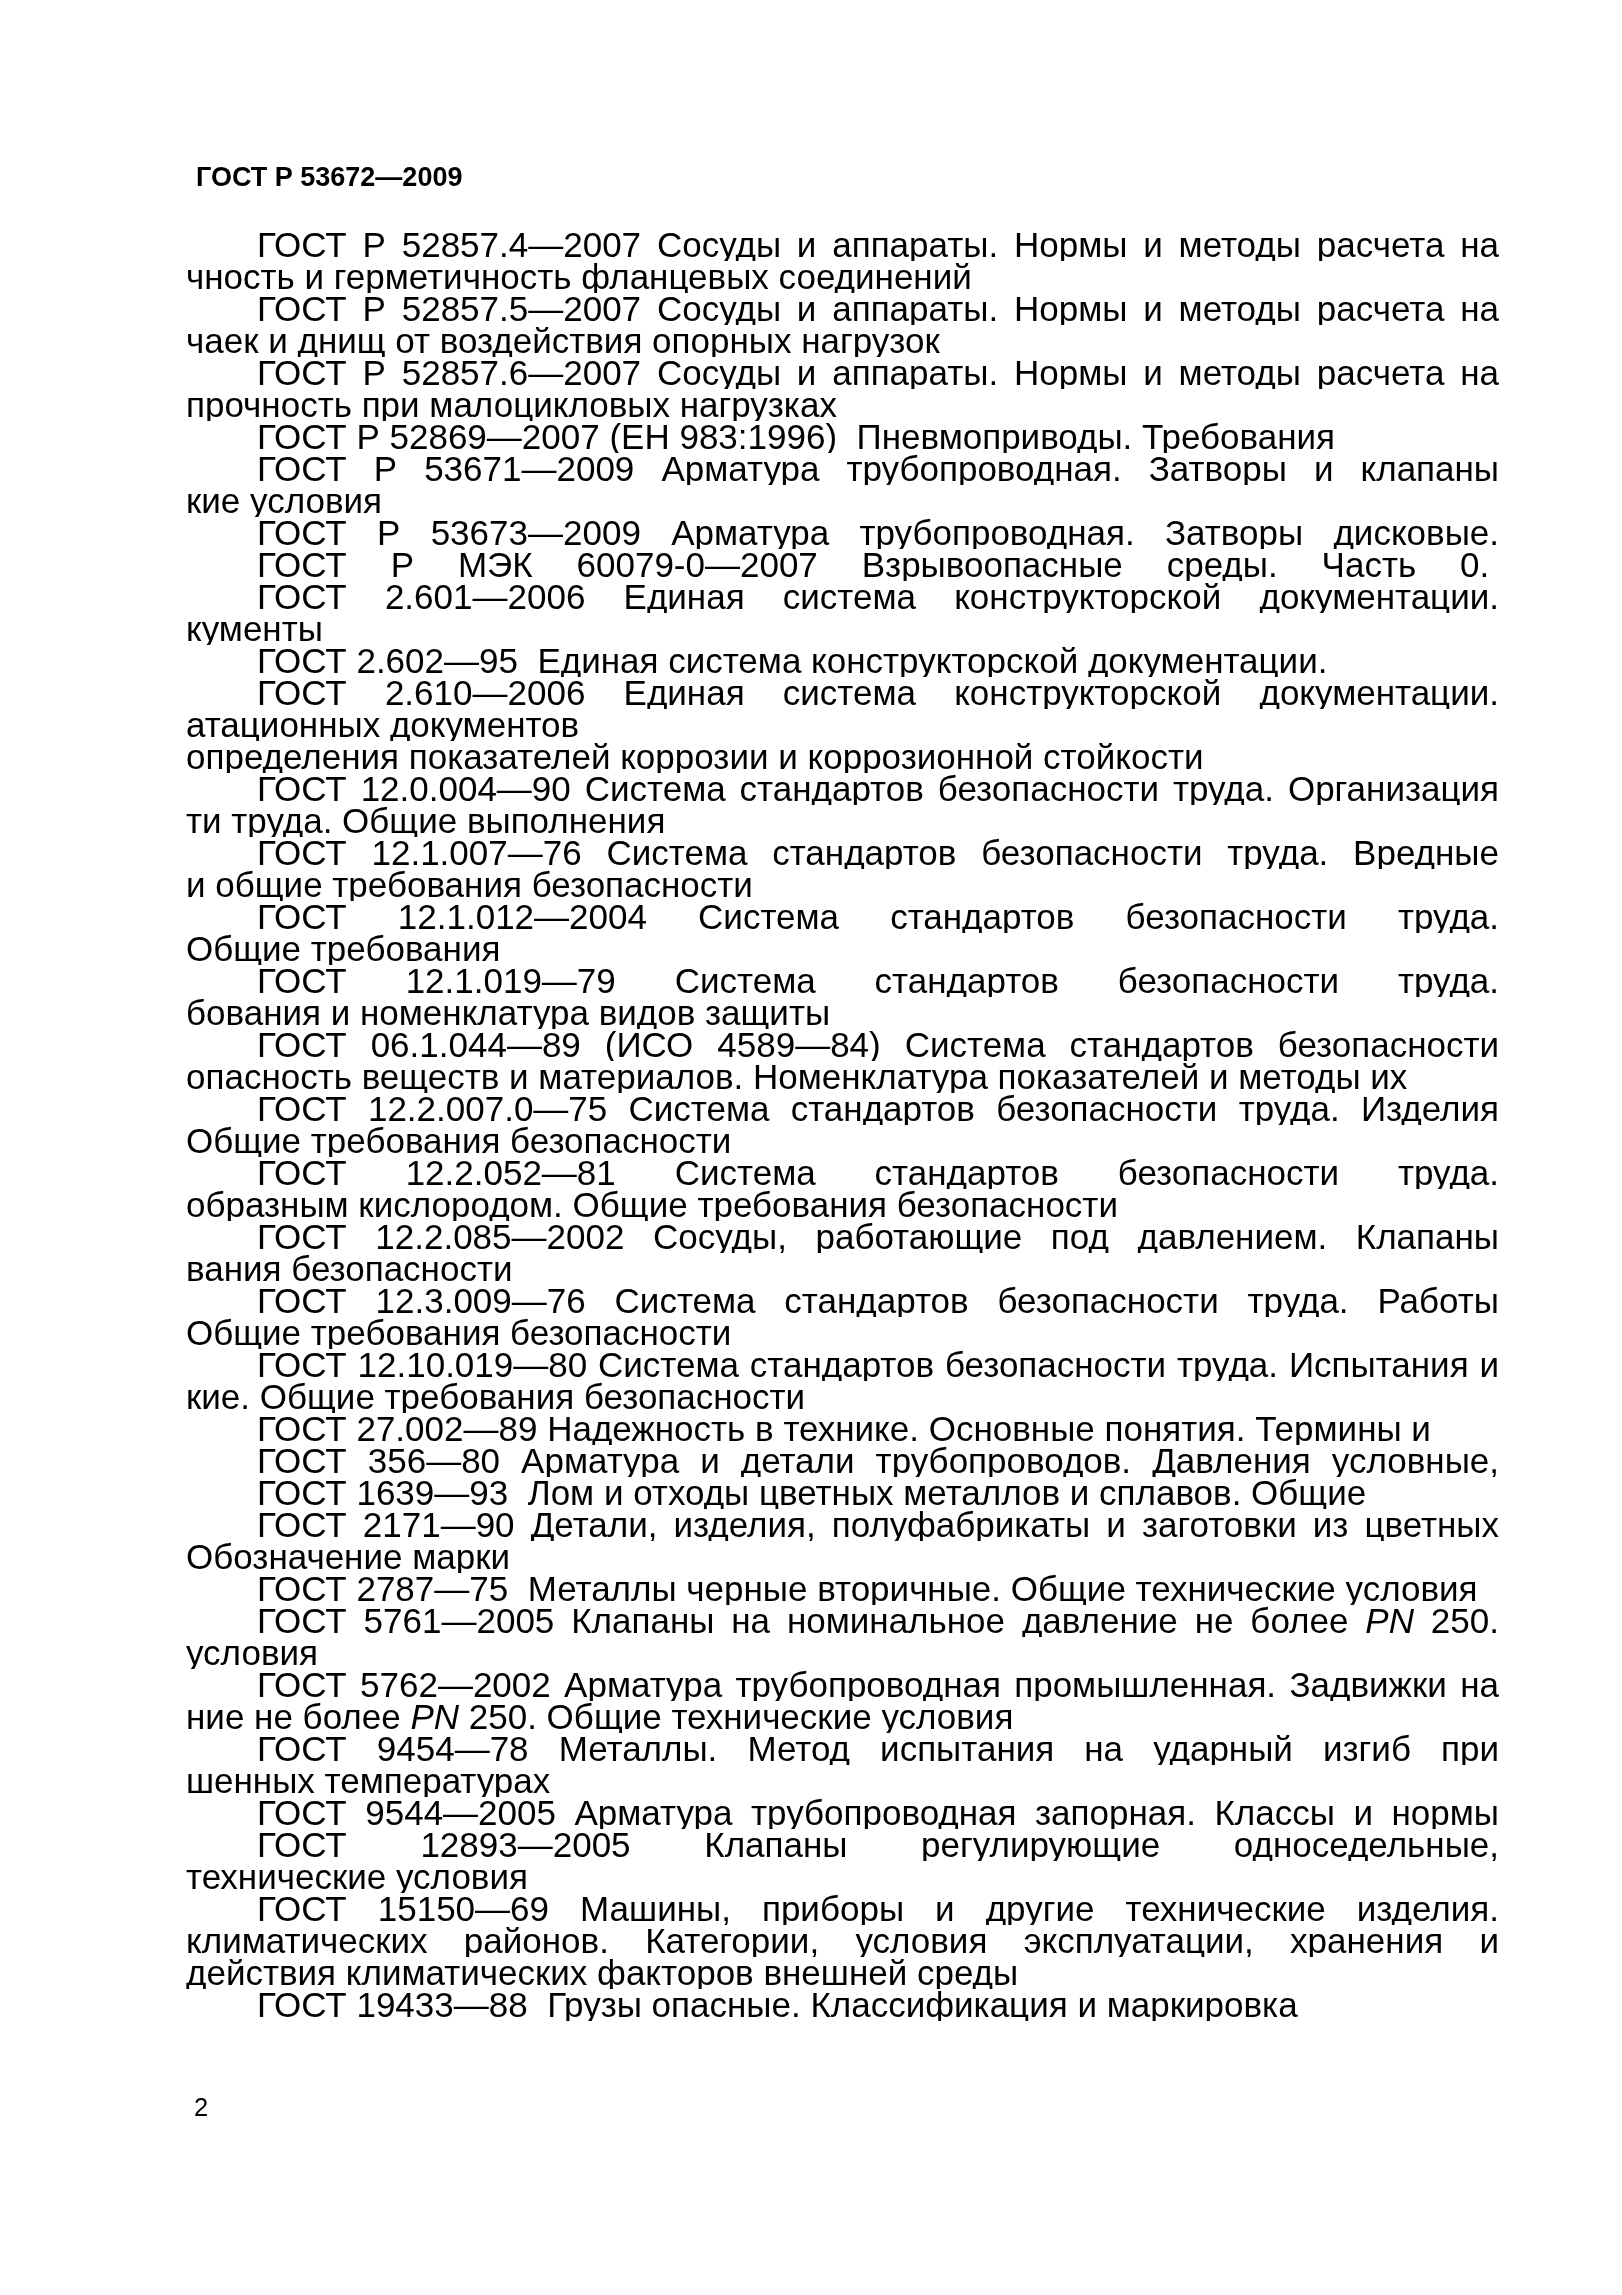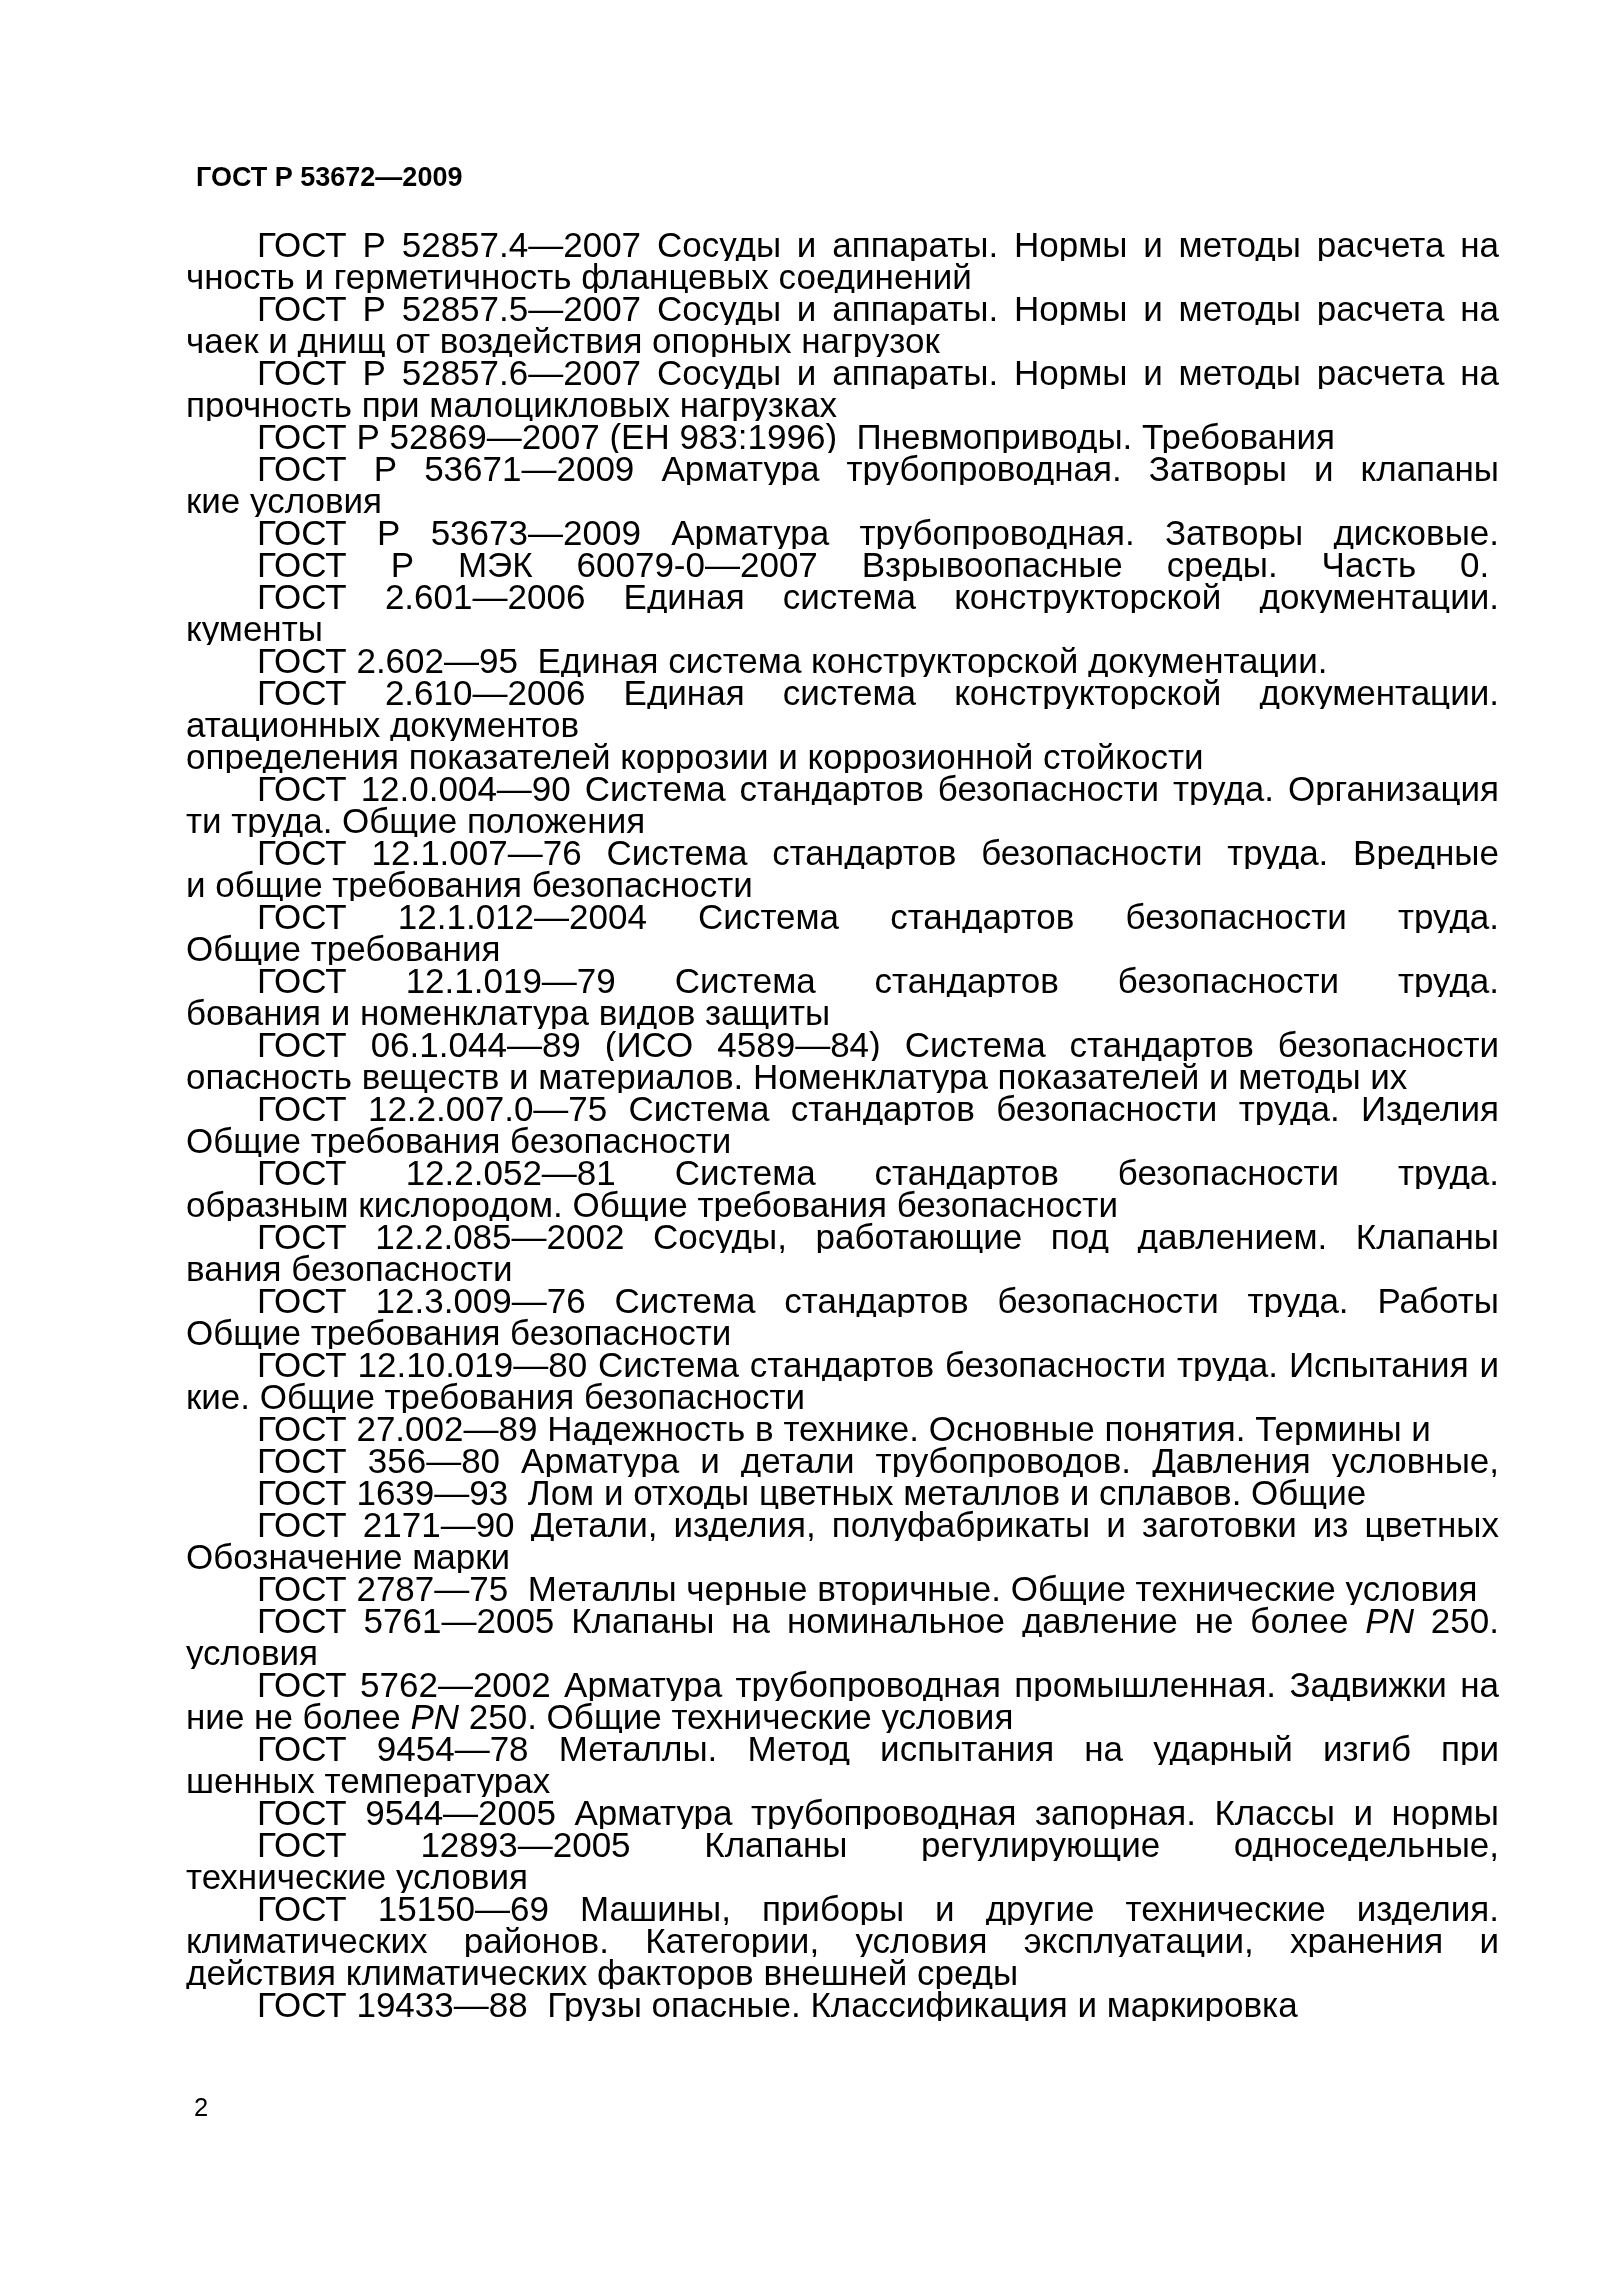--- a/index.html
+++ b/index.html
@@ -99,21 +99,21 @@
       </div>
       <div class="para">
         <div class="line first full"><span>ГОСТ 2.610—2006  Единая система конструкторской документации. Правила выполнения эксплу-</span></div>
         <div class="line"><span>атационных документов</span></div>
       </div>
       <div class="para">
         <div class="line"><span>определения показателей коррозии и коррозионной стойкости</span></div>
       </div>
       <div class="para">
         <div class="line first full"><span>ГОСТ 12.0.004—90  Система стандартов безопасности труда. Организация обучения безопаснос-</span></div>
-        <div class="line"><span>ти труда. Общие положения</span></div>
+        <div class="line"><span>ти труда. Общие выполнения</span></div>
       </div>
       <div class="para">
         <div class="line first full"><span>ГОСТ 12.1.007—76  Система стандартов безопасности труда. Вредные вещества. Классификация</span></div>
         <div class="line"><span>и общие требования безопасности</span></div>
       </div>
       <div class="para">
         <div class="line first full"><span>ГОСТ 12.1.012—2004 Система стандартов безопасности труда. Вибрационная безопасность.</span></div>
         <div class="line"><span>Общие требования</span></div>
       </div>
       <div class="para">

